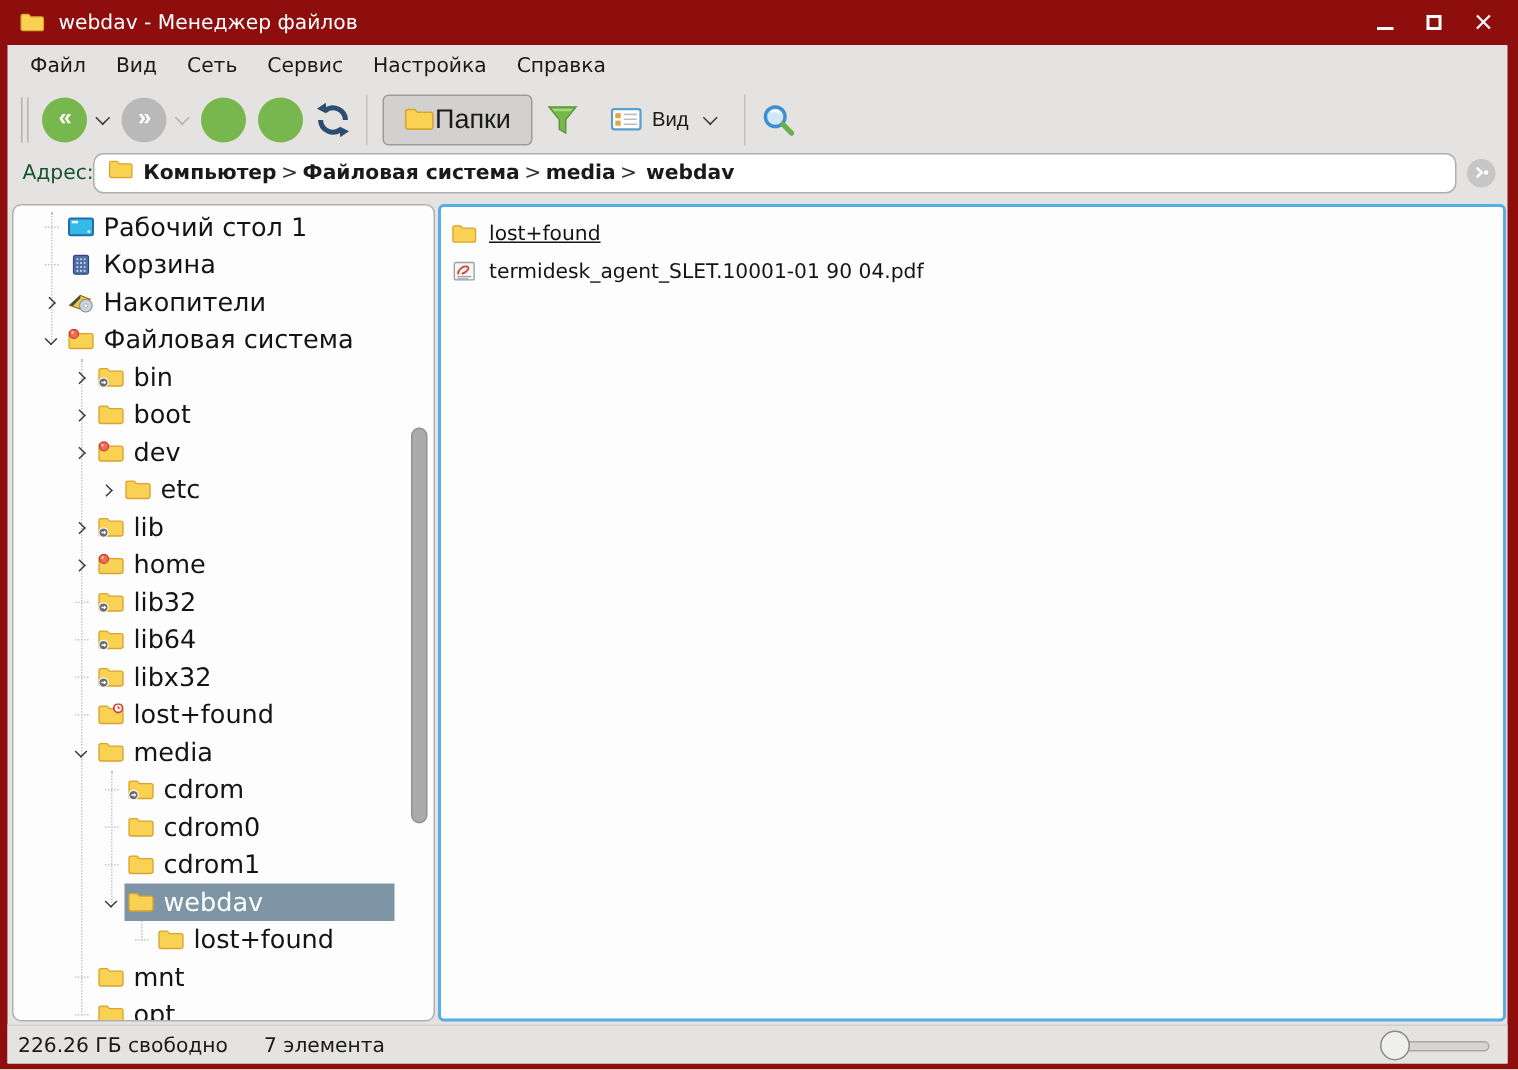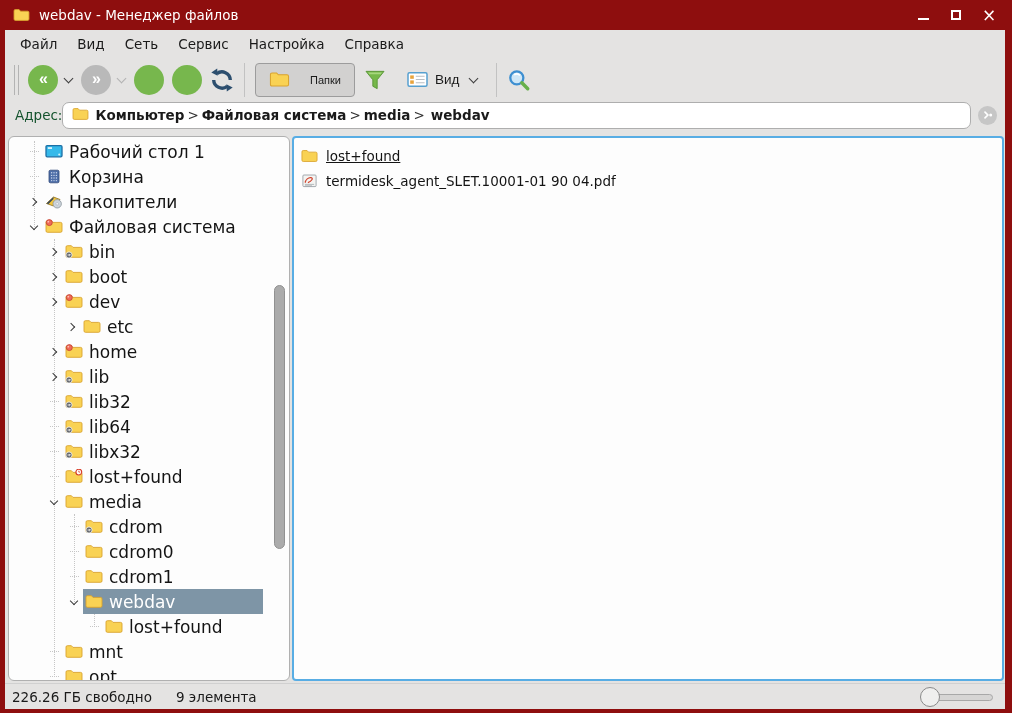--- a/index.html
+++ b/index.html
@@ -32,22 +32,22 @@
   .tbtn { border:none; background:transparent; display:flex; align-items:center; justify-content:center; cursor:default; }
   .circle { width:30px; height:30px; border-radius:50%; color:#fff; font-weight:bold; }
   .circle.green { background:#77b74d; }
   .circle.gray  { background:#b9b9b9; }
   .arr-glyph { font-size:16px; letter-spacing:-1px; line-height:1; padding-bottom:2px; }
   .chev { width:7px; height:7px; border-right:1.8px solid #3c3c3c; border-bottom:1.8px solid #3c3c3c;
           transform:rotate(45deg); margin:0 9px 3px 7px; }
   .chev.disabled { border-color:#b2b2b2; }
   .icon24 svg { width:24px; height:24px; display:block; }
   .vsep { width:1px; height:34px; background:#c2c2c2; margin:0 10px; }
-  .toggle-btn { display:flex; align-items:center; gap:20px; background:#d2d1d0; border:1px solid #9c9c9c;
-                border-radius:4px; height:34px; padding:0 13px; font-size:11px; color:#1a1a1a; }
+  .toggle-btn { display:flex; align-items:center; gap:0; background:#d2d1d0; border:1px solid #9c9c9c;
+                border-radius:4px; height:34px; padding:0 13px; font-size:18px; color:#1a1a1a; }
   .toggle-btn svg { width:21px; height:17px; display:block; }
   .view-btn { display:flex; align-items:center; gap:7px; font-size:13.5px; color:#1a1a1a; height:34px; padding:0 4px; }
   .view-btn svg { width:21px; height:17px; display:block; }
   .sp { width:8px; }
 
   
   .addressbar { height:32px; display:flex; align-items:center; padding:0 8px 6px 10px; }
   .addr-label { font-size:13.5px; color:#14532d; margin-right:0; }
   .addr-input { flex:1; height:27px; background:#fff; border:1px solid #aeaeae; border-radius:7px;
                 display:flex; align-items:center; padding:0 9px; font-size:13.5px; color:#1a1a1a; }
@@ -361,38 +361,38 @@
                 </span>
                 <span class="tlabel">etc</span>
               </span>
             </div>
             <div class="tree-row" style="padding-left: 36px;">
               <span class="expander"></span>
               <span class="row-body">
                 <span class="ticon">
                   <svg viewBox="0 0 18 15">
                     <path d="M1 3.1 Q1 1.7 2.4 1.7 H6.4 L8 3.4 H15.6 Q17 3.4 17 4.8 V11.9 Q17 13.3 15.6 13.3 H2.4 Q1 13.3 1 11.9 Z" fill="#f9d254" stroke="#d9a32e" stroke-width="0.9"></path>
+                    <circle cx="4" cy="11" r="3.1" fill="#686c71" stroke="#fff" stroke-width="0.7"></circle>
+                    <path d="M2.6 11 H5.2 M4.4 10.1 L5.3 11 L4.4 11.9" stroke="#fff" stroke-width="0.85" fill="none"></path>
+                  </svg>
+                </span>
+                <span class="tlabel">lib</span>
+              </span>
+            </div>
+            <div class="tree-row" style="padding-left: 36px;">
+              <span class="expander"></span>
+              <span class="row-body">
+                <span class="ticon">
+                  <svg viewBox="0 0 18 15">
+                    <path d="M1 3.1 Q1 1.7 2.4 1.7 H6.4 L8 3.4 H15.6 Q17 3.4 17 4.8 V11.9 Q17 13.3 15.6 13.3 H2.4 Q1 13.3 1 11.9 Z" fill="#f9d254" stroke="#d9a32e" stroke-width="0.9"></path>
                     <circle cx="4.3" cy="3.6" r="3" fill="#ef6b5a" stroke="#c23c2c" stroke-width="0.8"></circle>
                     <circle cx="3.3" cy="2.7" r="0.9" fill="#ffc0b6"></circle>
                   </svg>
                 </span>
                 <span class="tlabel">home</span>
-              </span>
-            </div>
-            <div class="tree-row" style="padding-left: 36px;">
-              <span class="expander"></span>
-              <span class="row-body">
-                <span class="ticon">
-                  <svg viewBox="0 0 18 15">
-                    <path d="M1 3.1 Q1 1.7 2.4 1.7 H6.4 L8 3.4 H15.6 Q17 3.4 17 4.8 V11.9 Q17 13.3 15.6 13.3 H2.4 Q1 13.3 1 11.9 Z" fill="#f9d254" stroke="#d9a32e" stroke-width="0.9"></path>
-                    <circle cx="4" cy="11" r="3.1" fill="#686c71" stroke="#fff" stroke-width="0.7"></circle>
-                    <path d="M2.6 11 H5.2 M4.4 10.1 L5.3 11 L4.4 11.9" stroke="#fff" stroke-width="0.85" fill="none"></path>
-                  </svg>
-                </span>
-                <span class="tlabel">lib</span>
               </span>
             </div>
             <div class="tree-row" style="padding-left: 36px;">
               <span class="expander hidden"></span>
               <span class="row-body">
                 <span class="ticon">
                   <svg viewBox="0 0 18 15">
                     <path d="M1 3.1 Q1 1.7 2.4 1.7 H6.4 L8 3.4 H15.6 Q17 3.4 17 4.8 V11.9 Q17 13.3 15.6 13.3 H2.4 Q1 13.3 1 11.9 Z" fill="#f9d254" stroke="#d9a32e" stroke-width="0.9"></path>
                     <circle cx="4" cy="11" r="3.1" fill="#686c71" stroke="#fff" stroke-width="0.7"></circle>
                     <path d="M2.6 11 H5.2 M4.4 10.1 L5.3 11 L4.4 11.9" stroke="#fff" stroke-width="0.85" fill="none"></path>
@@ -552,21 +552,21 @@
                 <path d="M3.4 11.4 H12.6 M3.4 12.8 H10.5" stroke="#9aa0a6" stroke-width="0.7"></path>
               </svg>
             </span>
             <span class="fname">termidesk_agent_SLET.10001-01 90 04.pdf</span>
           </div>
         </div>
     </div>
 
     <div class="statusbar">
       <span class="status-free">226.26 ГБ свободно</span>
-      <span class="status-count">9 элемента</span>
+      <span class="status-count">7 элемента</span>
       <div class="zoom-slider">
         <div class="slider-track"></div>
         <div class="slider-knob"></div>
       </div>
     </div>
 
   </div>
 </div>
 
 </body></html>

